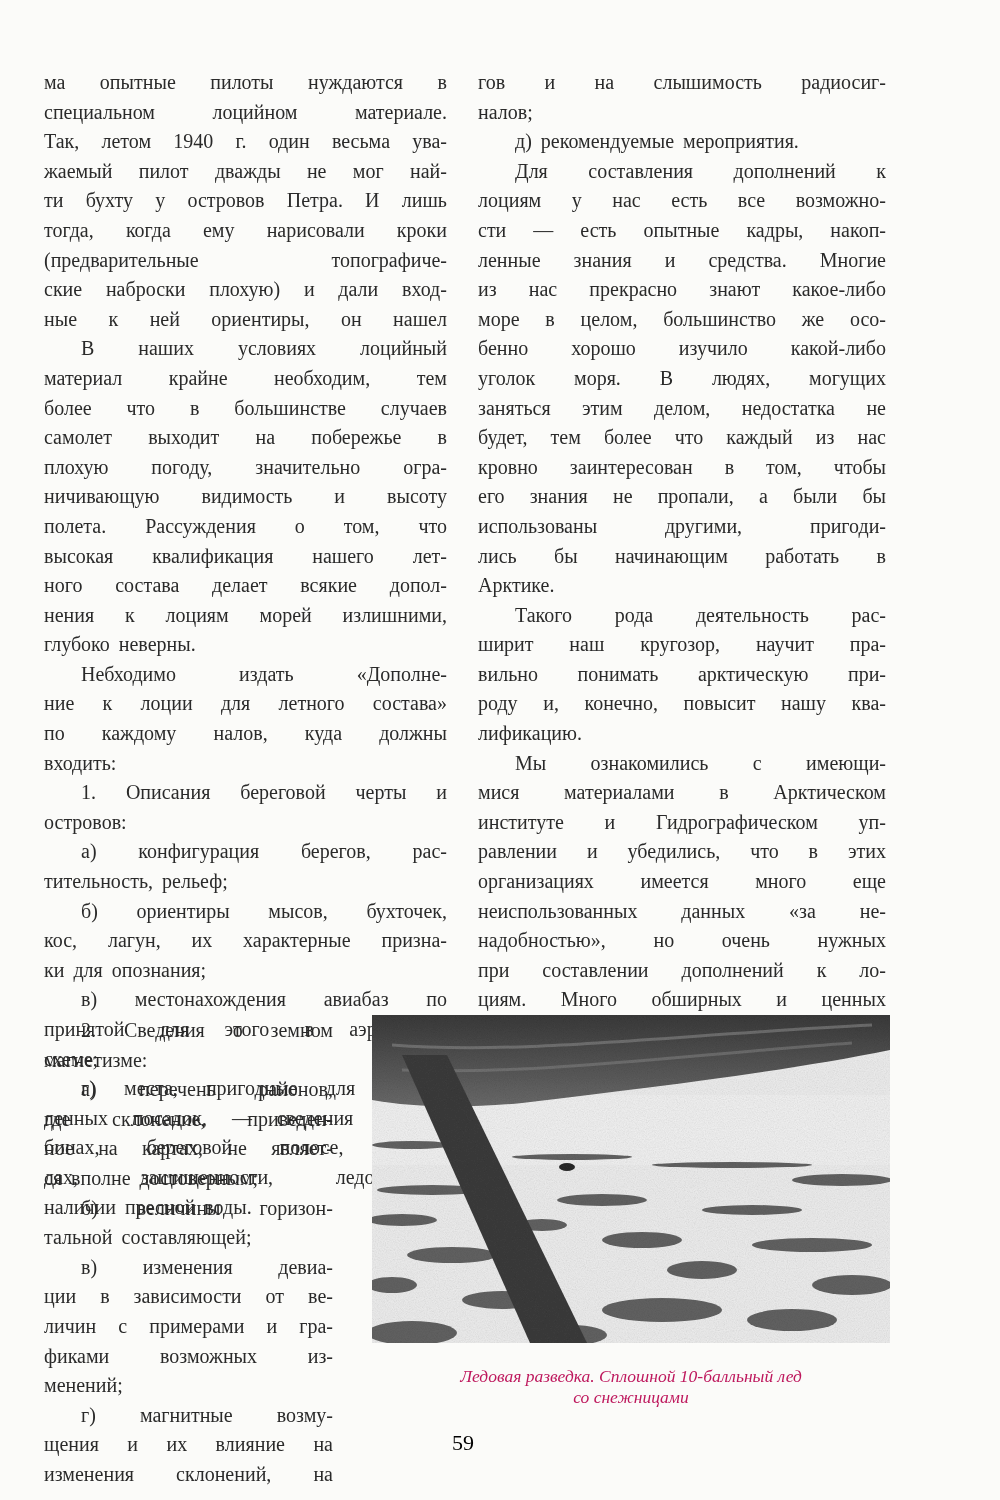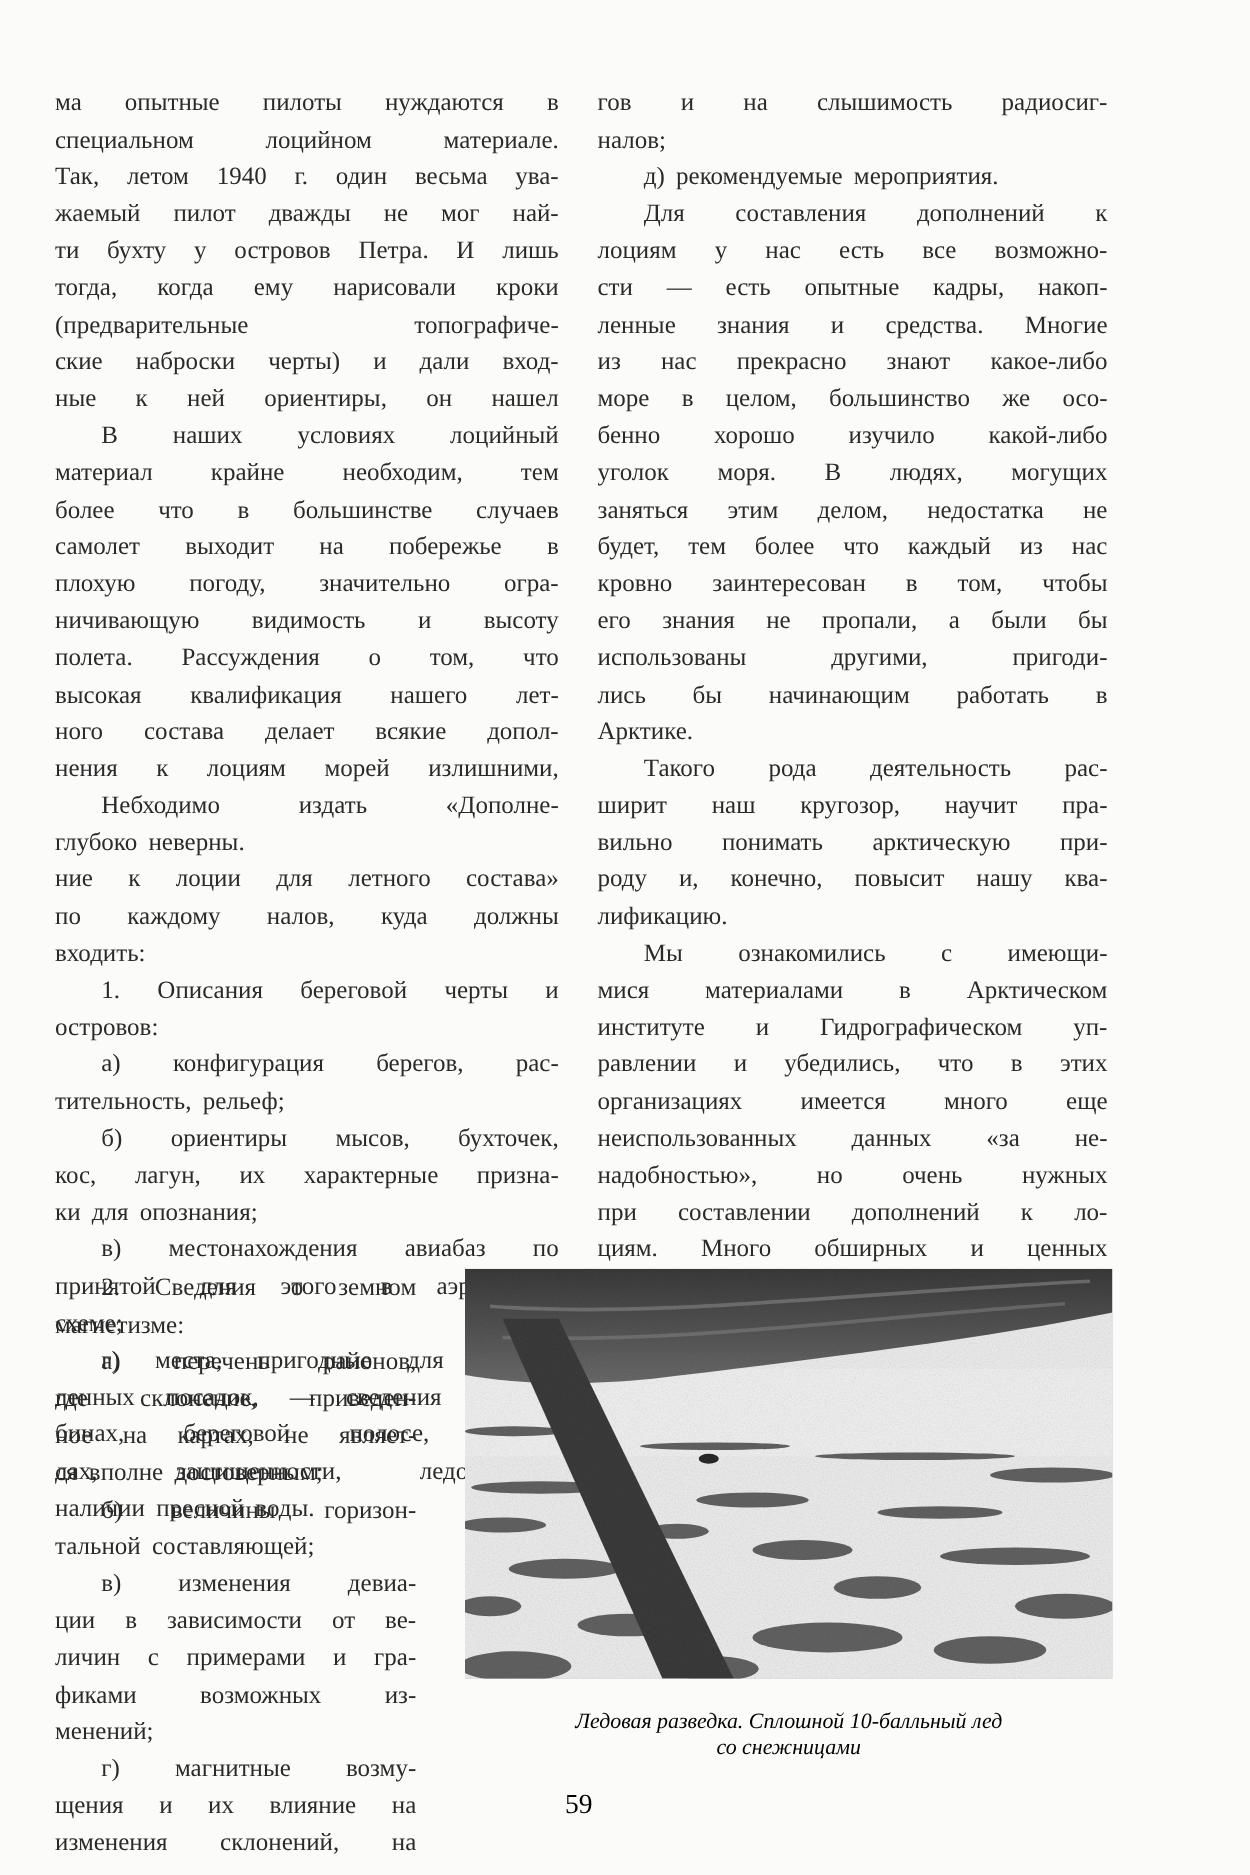--- a/index.html
+++ b/index.html
@@ -14,21 +14,21 @@
   .line span { display: inline-block; }
   #col-left { left: 44px; top: 68px; width: 403px; }
   #col-left-narrow { left: 44px; top: 1016px; width: 289px; }
   #col-right { left: 478px; top: 68px; width: 408px; }
   #photo {
     position: absolute; left: 372px; top: 1015px; width: 518px; height: 328px; overflow: hidden;
     background: #cfcfcf;
   }
   #caption {
     position: absolute; left: 372px; top: 1366px; width: 518px; text-align: center;
-    font-style: italic; font-size: 17.5px; line-height: 21px; color: #000000;
+    font-style: italic; font-size: 17.5px; line-height: 21px; color: #be185d;
   }
   #page-number {
     position: absolute; left: 452px; top: 1430px; font-size: 22px; color: #000000;
     font-family: "Liberation Serif", serif;
   }
 </style>
 </head>
 <body>
 
 <div id="col-left" class="col">
@@ -77,21 +77,21 @@
       <span>нарисовали</span>
       <span>кроки</span>
     </div>
     <div class="line">
       <span>(предварительные</span>
       <span>топографиче-</span>
     </div>
     <div class="line">
       <span>ские</span>
       <span>наброски</span>
-      <span>черты)</span>
+      <span>плохую)</span>
       <span>и</span>
       <span>дали</span>
       <span>вход-</span>
     </div>
     <div class="line">
       <span>ные</span>
       <span>к</span>
       <span>ней</span>
       <span>ориентиры,</span>
       <span>он</span>
@@ -155,28 +155,28 @@
       <span>всякие</span>
       <span>допол-</span>
     </div>
     <div class="line">
       <span>нения</span>
       <span>к</span>
       <span>лоциям</span>
       <span>морей</span>
       <span>излишними,</span>
     </div>
+    <div class="line last">
+      <span>глубоко</span>
+      <span>неверны.</span>
+    </div>
     <div class="line indent">
       <span>Небходимо</span>
       <span>издать</span>
       <span>«Дополне-</span>
-    </div>
-    <div class="line last">
-      <span>глубоко</span>
-      <span>неверны.</span>
     </div>
     <div class="line">
       <span>ние</span>
       <span>к</span>
       <span>лоции</span>
       <span>для</span>
       <span>летного</span>
       <span>состава»</span>
     </div>
     <div class="line">

